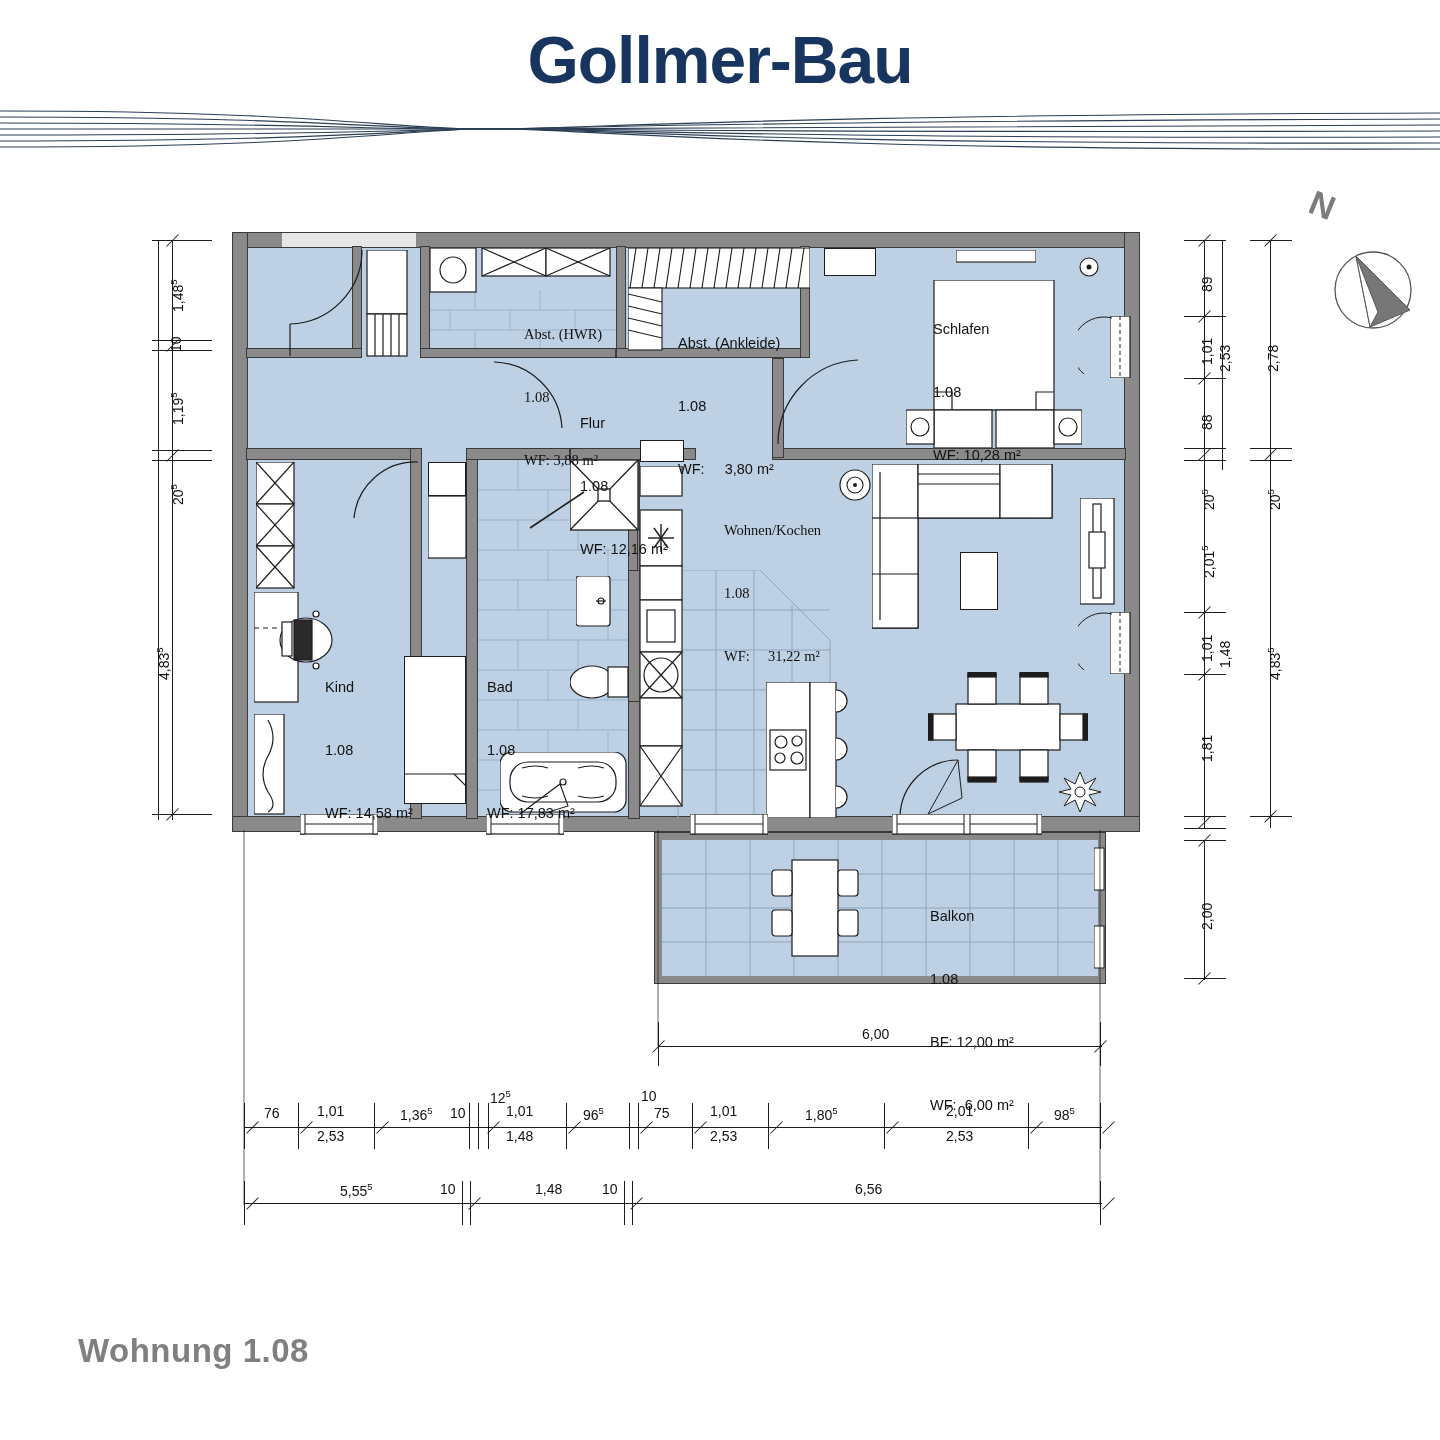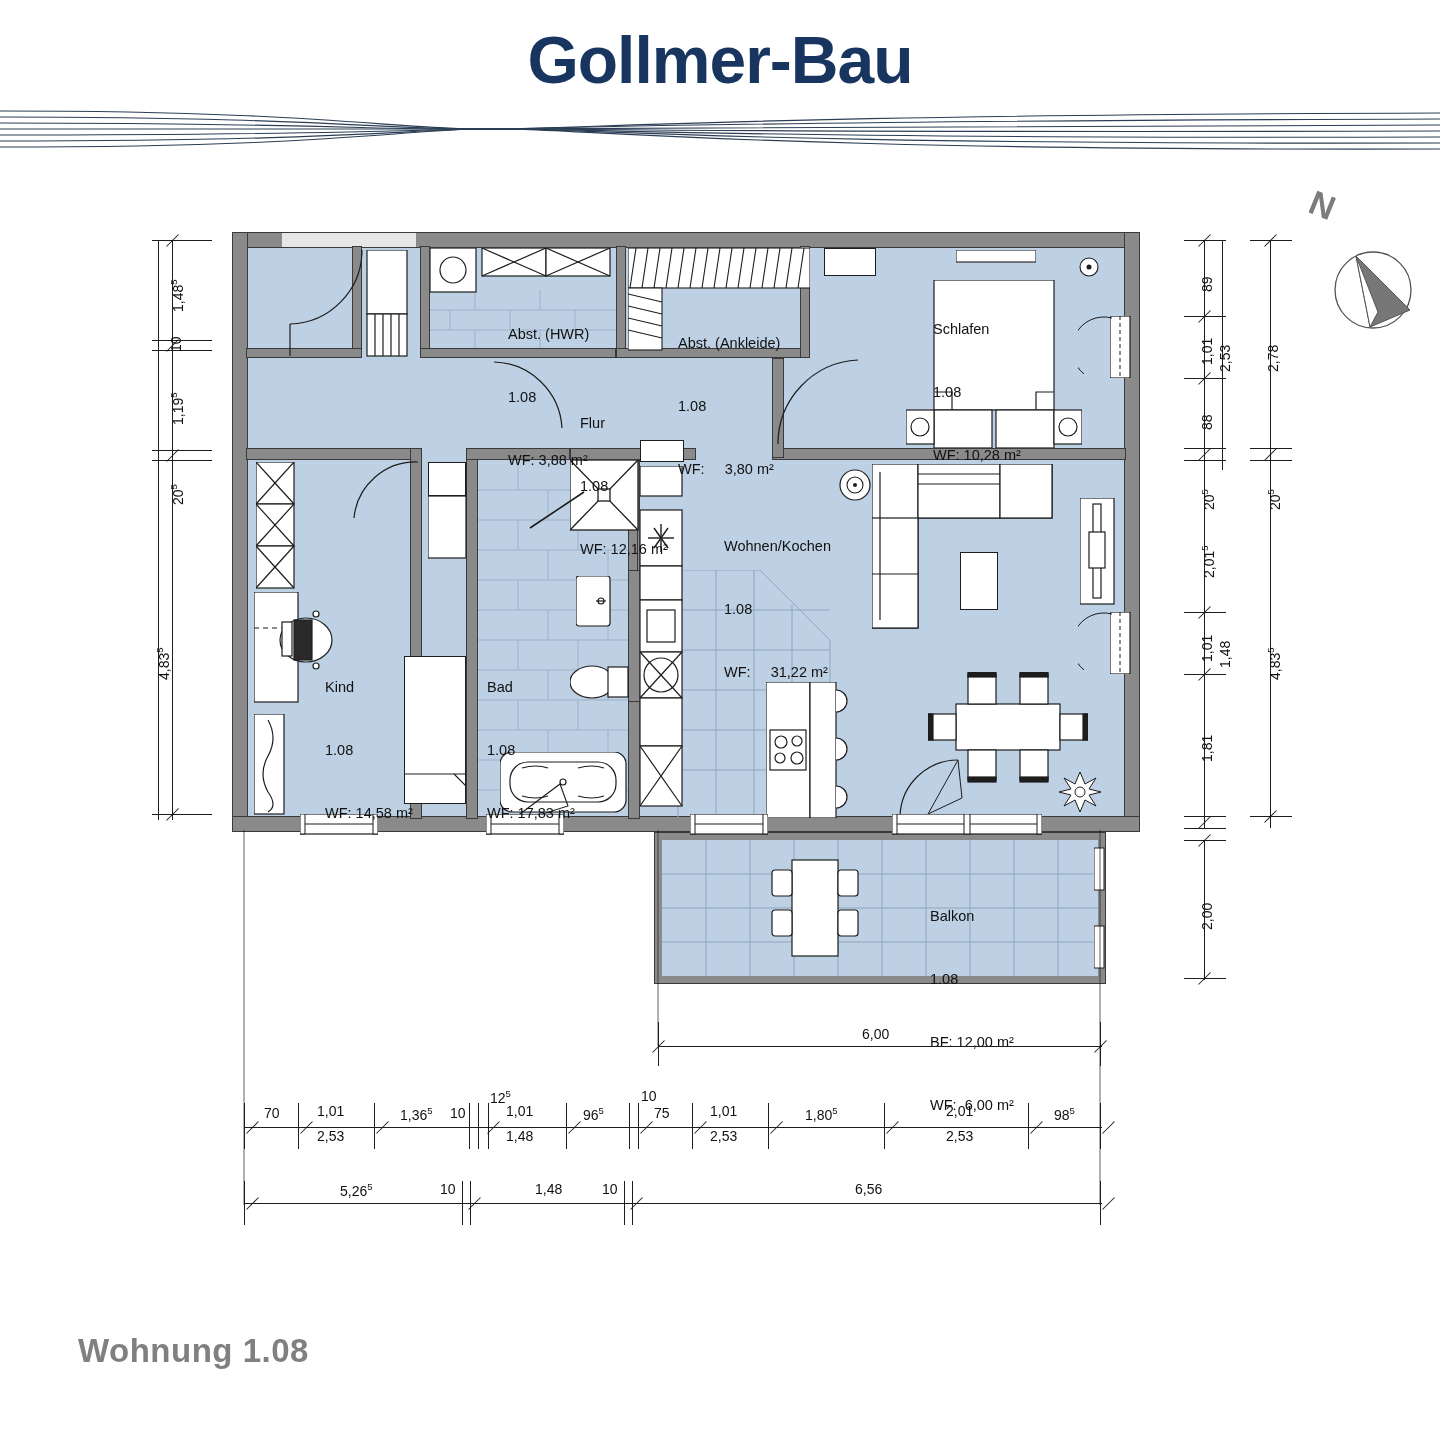--- a/index.html
+++ b/index.html
@@ -511,21 +511,21 @@
   </svg>
   <svg class="abs" style="left:1078px;top:612px" width="36" height="62">
     <path d="M34 2 A 32 32 0 0 0 6 58" fill="none" stroke="#1d1d1d" stroke-width="1"></path>
   </svg>
 
   <svg class="abs" style="left:1094px;top:840px" width="12" height="136">
     <rect x="0" y="8" width="10" height="42" fill="#ffffff" stroke="#1d1d1d" stroke-width="1"></rect>
     <rect x="0" y="86" width="10" height="42" fill="#ffffff" stroke="#1d1d1d" stroke-width="1"></rect>
   </svg>
 
-  <div class="rlabel" style="left:508px;top:282px;">
+  <div class="rlabel" style="left:524px;top:282px;font-family:Liberation Serif, serif;">
     <div>Abst. (HWR)</div>
     <div>1.08</div>
     <div>WF: 3,88 m²</div>
   </div>
 
   <div class="rlabel" style="left:678px;top:291px;">
     <div>Abst. (Ankleide)</div>
     <div>1.08</div>
     <div>WF:     3,80 m²</div>
   </div>
@@ -535,21 +535,21 @@
     <div>1.08</div>
     <div>WF: 12,16 m²</div>
   </div>
 
   <div class="rlabel" style="left:933px;top:277px;">
     <div>Schlafen</div>
     <div>1.08</div>
     <div>WF: 10,28 m²</div>
   </div>
 
-  <div class="rlabel" style="left:724px;top:494px;">
+  <div class="rlabel" style="left:724px;top:478px;font-family:Liberation Serif, serif;">
     <div>Wohnen/Kochen</div>
     <div>1.08</div>
     <div>WF:     31,22 m²</div>
   </div>
 
   <div class="rlabel" style="left:325px;top:635px;">
     <div>Kind</div>
     <div>1.08</div>
     <div>WF: 14,58 m²</div>
   </div>
@@ -700,21 +700,21 @@
   <div class="slash" style="left:485px;top:1127px;"></div>
   <div class="slash" style="left:566px;top:1127px;"></div>
   <div class="slash" style="left:638px;top:1127px;"></div>
   <div class="slash" style="left:692px;top:1127px;"></div>
   <div class="slash" style="left:768px;top:1127px;"></div>
   <div class="slash" style="left:884px;top:1127px;"></div>
   <div class="slash" style="left:1028px;top:1127px;"></div>
   <div class="slash" style="left:1100px;top:1127px;"></div>
 
   <div class="dim" style="left:264px;top:1105px;">
-    <span>70</span>
+    <span>76</span>
   </div>
   <div class="dim" style="left:317px;top:1103px;">
     <span>1,01</span>
   </div>
   <div class="dim" style="left:317px;top:1128px;">
     <span>2,53</span>
   </div>
   <div class="dim" style="left:400px;top:1105px;">
     <span>1,36</span><sup>5</sup>
   </div>
@@ -764,21 +764,21 @@
   <div class="tick" style="left:470px;top:1181px;height:44px;"></div>
   <div class="tick" style="left:624px;top:1181px;height:44px;"></div>
   <div class="tick" style="left:632px;top:1181px;height:44px;"></div>
   <div class="tick" style="left:1100px;top:1181px;height:44px;"></div>
   <div class="slash" style="left:244px;top:1203px;"></div>
   <div class="slash" style="left:466px;top:1203px;"></div>
   <div class="slash" style="left:628px;top:1203px;"></div>
   <div class="slash" style="left:1100px;top:1203px;"></div>
 
   <div class="dim" style="left:340px;top:1181px;">
-    <span>5,26</span><sup>5</sup>
+    <span>5,55</span><sup>5</sup>
   </div>
   <div class="dim" style="left:440px;top:1181px;">
     <span>10</span>
   </div>
   <div class="dim" style="left:535px;top:1181px;">
     <span>1,48</span>
   </div>
   <div class="dim" style="left:602px;top:1181px;">
     <span>10</span>
   </div>

